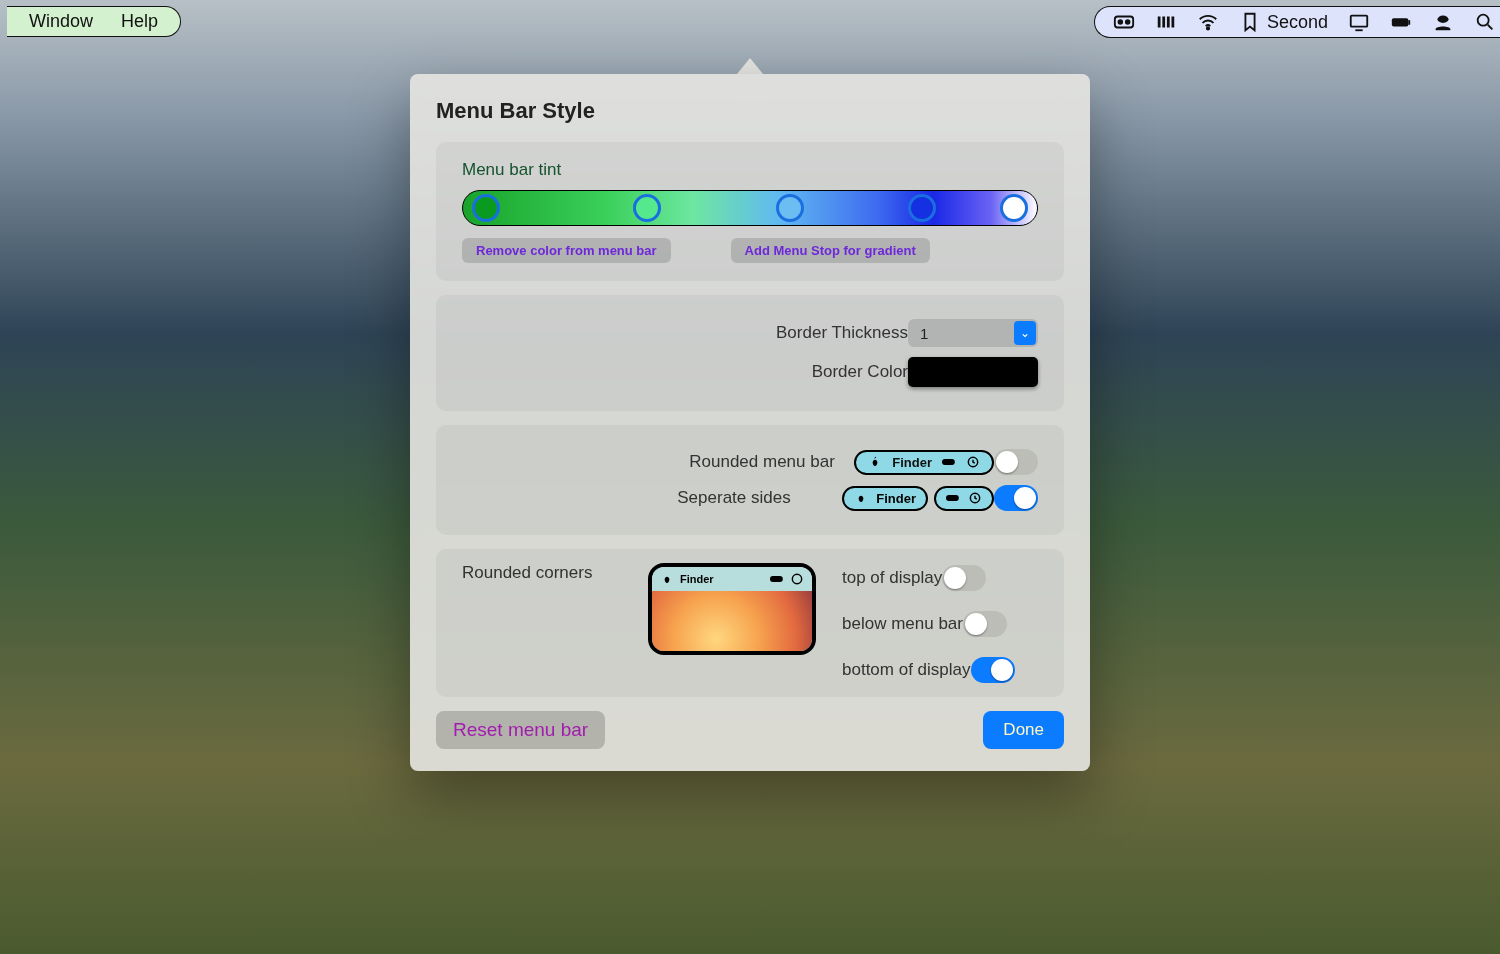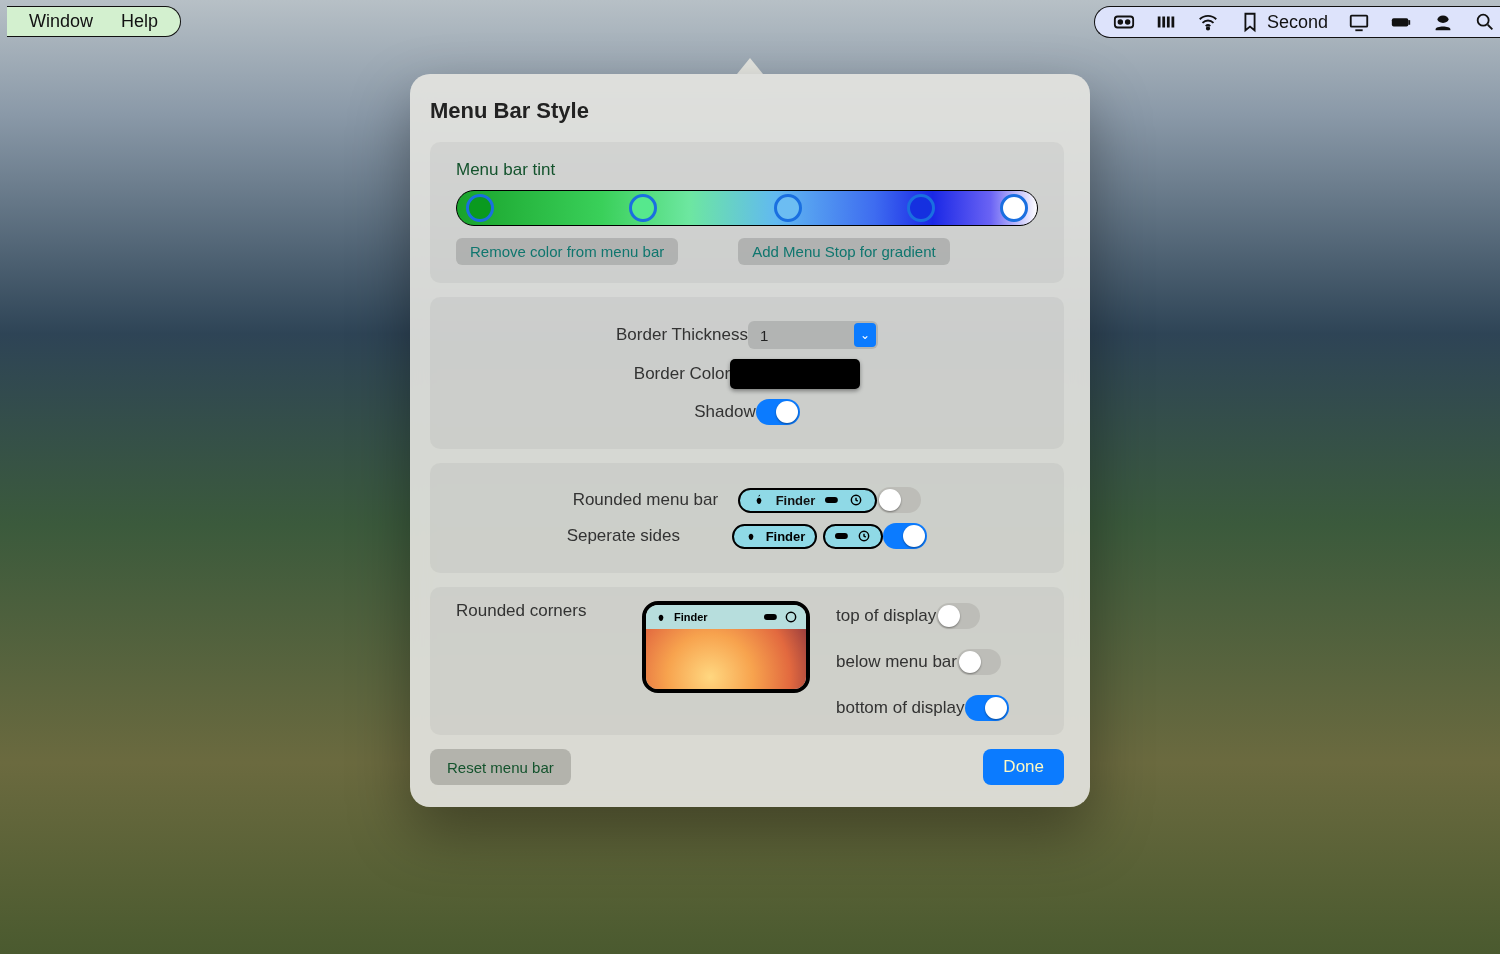--- a/index.html
+++ b/index.html
@@ -45,23 +45,23 @@
 .arrow {
   width:26px; height:16px;
   margin:0 auto;
   background:#e4e5e0;
   clip-path: polygon(50% 0, 100% 100%, 0 100%);
 }
 .panel {
   width: 680px;
   background: rgba(228,228,223,0.92);
   backdrop-filter: blur(10px);
-  border-radius: 20px;
+  border-radius: 8px;
   box-shadow: 0 25px 60px rgba(0,0,0,0.35);
-  padding: 24px 26px 22px 20px;
+  padding: 24px 26px 22px 26px;
 }
 .panel h1 { font-size: 22px; font-weight:600; color:#222; margin-bottom:18px; }
 
 .section {
   background: rgba(0,0,0,0.045);
   border-radius: 10px;
   padding: 18px 26px;
   margin-bottom: 14px;
 }
 .section-tight { padding: 14px 26px; }
@@ -81,25 +81,25 @@
   position:absolute; top:50%; transform:translate(-50%,-50%);
   width:28px; height:28px; border-radius:50%;
   border:3px solid #1a6fe0;
   background: currentColor;
 }
 .tint-btns { display:flex; gap:60px; margin-top:12px; }
 .chip {
   background: rgba(0,0,0,0.14);
   border:none; border-radius:6px;
   padding:5px 14px;
-  font-size:15px; color:#0f766e;
-}
-
-
-.row { display:flex; align-items:center; justify-content:center; margin: 10px 0; }
+  font-size:13px; color:#6d28d9;font-weight:bold;
+}
+
+
+.row { display:flex; align-items:center; justify-content:flex-end; margin: 10px 0; }
 .stepper {
   display:flex; align-items:center;
   background: rgba(0,0,0,0.12);
   border-radius:6px;
   height:28px; width:130px;
   position: relative;
   font-size:15px; color:#222;
   padding-left:12px;
 }
 .stepper .arrows {
@@ -166,21 +166,21 @@
 
 .rc-grid { display:flex; gap:26px; align-items:flex-start; }
 .rc-options { flex:1; display:flex; flex-direction:column; gap:20px; margin-top:2px;}
 .rc-row { display:flex; align-items:center; }
 
 
 .footer { display:flex; justify-content:space-between; margin-top:6px; }
 .btn-flat {
   background: rgba(0,0,0,0.18);
   border:none; border-radius:8px;
-  padding:8px 17px; font-size:15px; color:#14532d;
+  padding:8px 17px; font-size:19px; color:#a21caf;
 }
 .btn-primary {
   background:#0b7bff; color:#fef9c3;
   border:none; border-radius:8px;
   padding:8px 20px; font-size:17px; font-weight:500;
 }
 </style>
 </head>
 <body>
 
@@ -271,24 +271,20 @@
       <div class="row">
         <span class="label">Border Thickness</span>
         <div class="stepper">
           <span>1</span>
           <span class="arrows">⌄</span>
         </div>
       </div>
       <div class="row">
         <span class="label">Border Color</span>
         <div class="swatch" title="#000000"></div>
-      </div>
-      <div class="row">
-        <span class="label">Shadow</span>
-        <div class="toggle on"></div>
       </div>
     </div>
 
     <div class="section section-tight">
       <div class="row">
         <span class="label" style="width:165px">Rounded menu bar</span>
         <span class="preview-pill">
           <span class="mini-icon"><svg viewBox="0 0 24 24" fill="#000">
                 <path d="M16 13c0 3-2 6-4 6s-4-3-4-6 2-5 4-5 4 2 4 5z"></path>
                 <path d="M13 5c1-1 1-2 1-2s-1 0-2 1-1 2-1 2 1 0 2-1z"></path>

